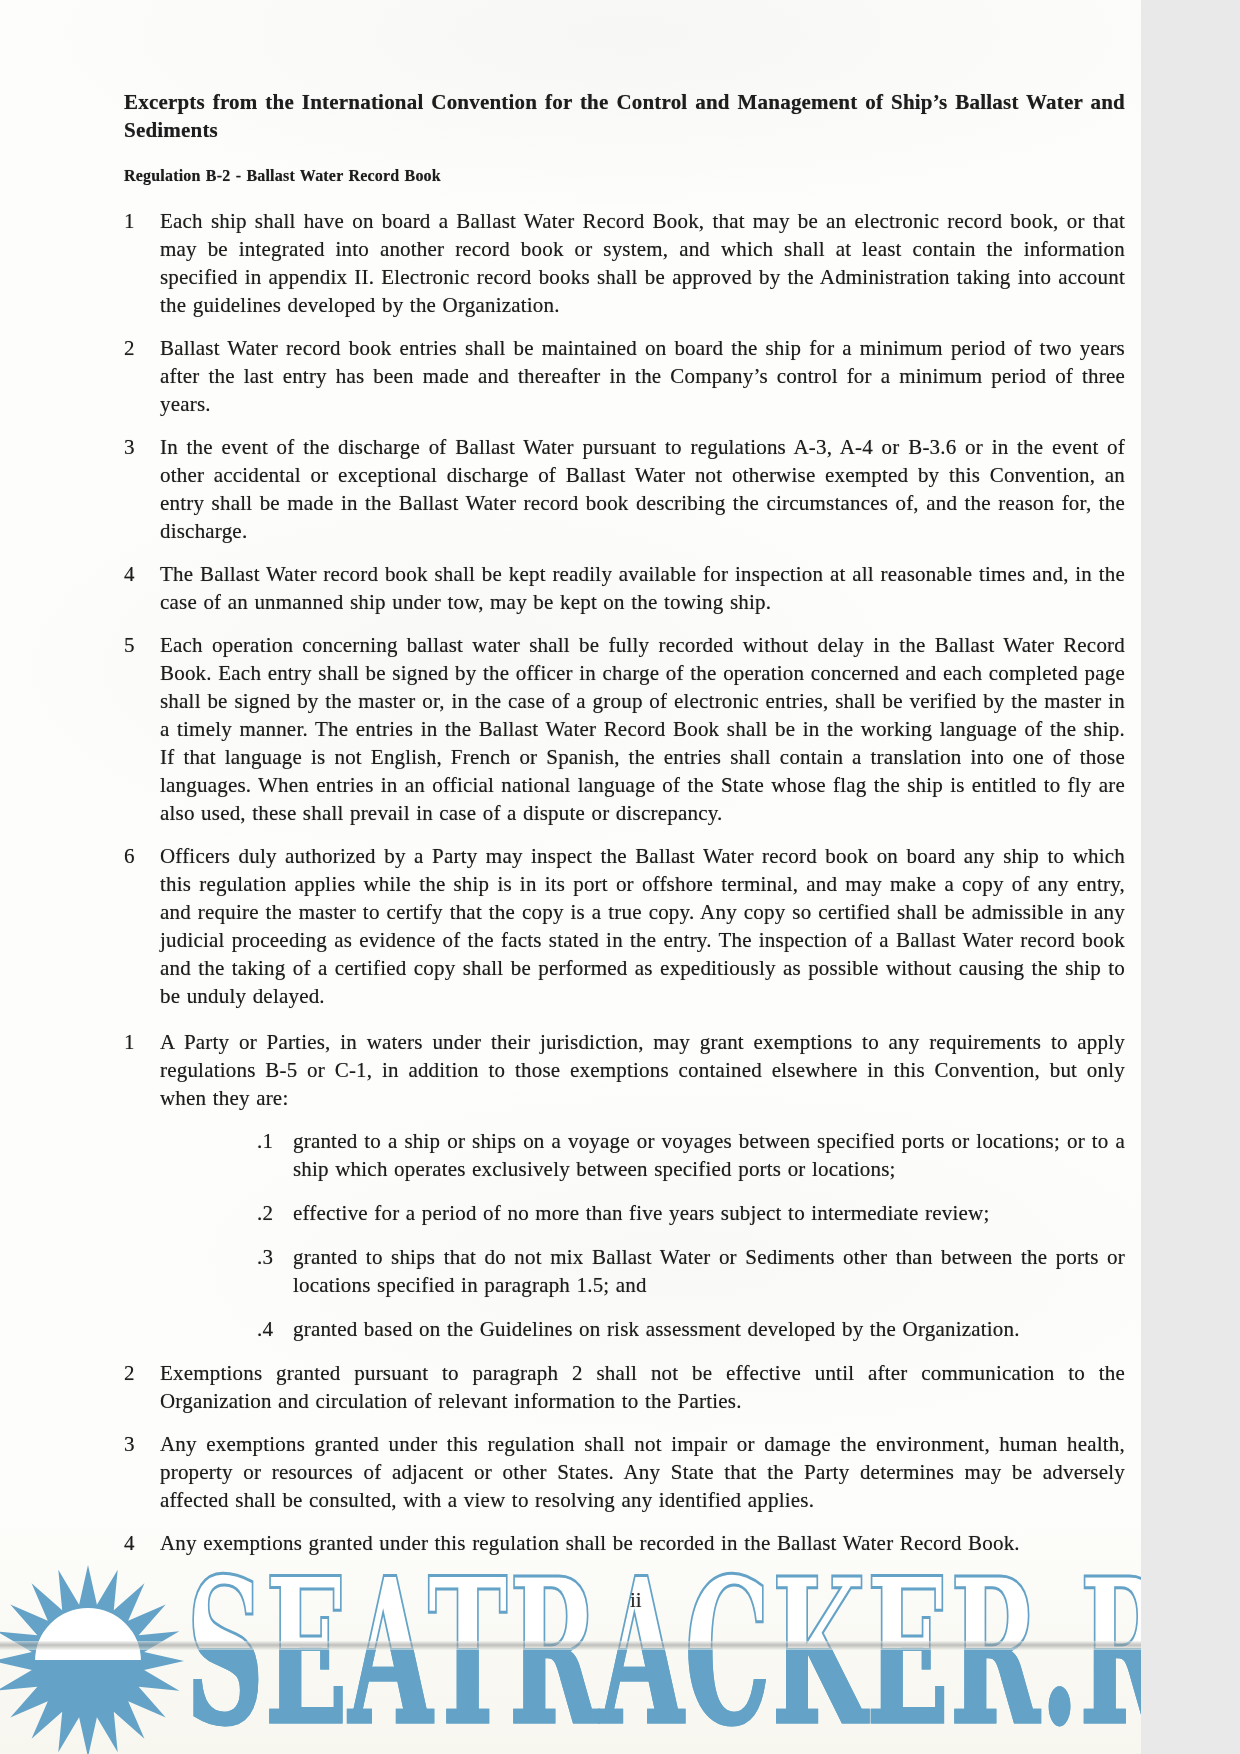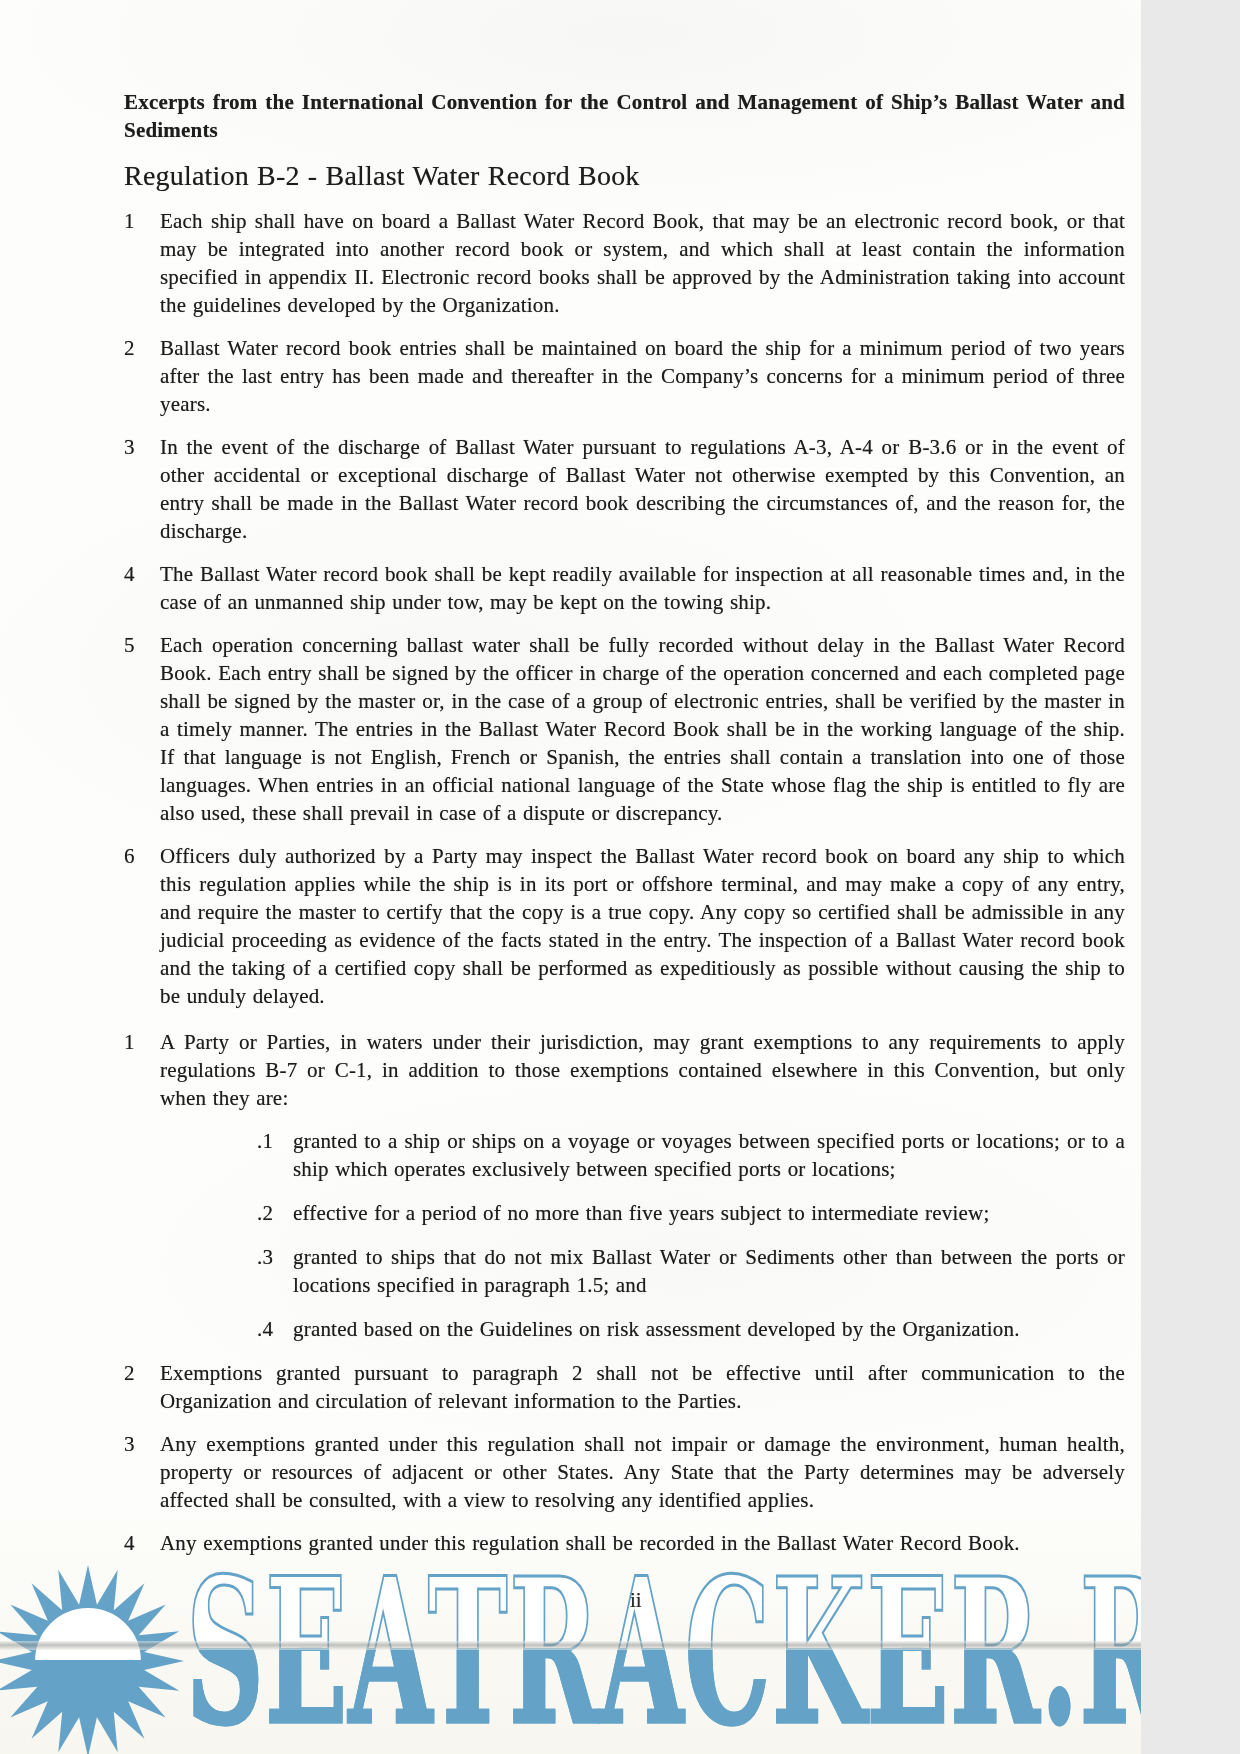--- a/index.html
+++ b/index.html
@@ -28,21 +28,21 @@
     letter-spacing:0.2px;
     word-spacing:1px;
     text-shadow:0 0 0.7px rgba(20,20,20,0.55);
   }
   .title{
     font-size:21px;font-weight:700;
     margin:0 0 18px 0;
     text-align:justify;
   }
   .heading{
-    font-size:28px;font-weight:400;
+    font-size:16px;font-weight:700;
     margin:0 0 17px 0;
   }
   .para{
     display:flex;
     margin:0 0 15px 0;
   }
   .para .num{
     flex:0 0 36px;
   }
   .para .body{
@@ -107,21 +107,21 @@
     <h1 class="title">Excerpts from the International Convention for the Control and Management of Ship’s Ballast Water and Sediments</h1>
 
     <h2 class="heading">Regulation B-2 - Ballast Water Record Book</h2>
 
     <div class="para">
       <span class="num">1</span>
       <p class="body">Each ship shall have on board a Ballast Water Record Book, that may be an electronic record book, or that may be integrated into another record book or system, and which shall at least contain the information specified in appendix II. Electronic record books shall be approved by the Administration taking into account the guidelines developed by the Organization.</p>
     </div>
     <div class="para">
       <span class="num">2</span>
-      <p class="body">Ballast Water record book entries shall be maintained on board the ship for a minimum period of two years after the last entry has been made and thereafter in the Company’s concerns for a minimum period of three years.</p>
+      <p class="body">Ballast Water record book entries shall be maintained on board the ship for a minimum period of two years after the last entry has been made and thereafter in the Company’s control for a minimum period of three years.</p>
     </div>
     <div class="para">
       <span class="num">3</span>
       <p class="body">In the event of the discharge of Ballast Water pursuant to regulations A-3, A-4 or B-3.6 or in the event of other accidental or exceptional discharge of Ballast Water not otherwise exempted by this Convention, an entry shall be made in the Ballast Water record book describing the circumstances of, and the reason for, the discharge.</p>
     </div>
     <div class="para">
       <span class="num">4</span>
       <p class="body">The Ballast Water record book shall be kept readily available for inspection at all reasonable times and, in the case of an unmanned ship under tow, may be kept on the towing ship.</p>
     </div>
     <div class="para">
@@ -131,21 +131,21 @@
     <div class="para">
       <span class="num">6</span>
       <p class="body">Officers duly authorized by a Party may inspect the Ballast Water record book on board any ship to which this regulation applies while the ship is in its port or offshore terminal, and may make a copy of any entry, and require the master to certify that the copy is a true copy. Any copy so certified shall be admissible in any judicial proceeding as evidence of the facts stated in the entry. The inspection of a Ballast Water record book and the taking of a certified copy shall be performed as expeditiously as possible without causing the ship to be unduly delayed.</p>
     </div>
 
     <div class="section-gap"></div>
 
 
     <div class="para">
       <span class="num">1</span>
-      <p class="body">A Party or Parties, in waters under their jurisdiction, may grant exemptions to any requirements to apply regulations B-7 or C-1, in addition to those exemptions contained elsewhere in this Convention, but only when they are:</p>
+      <p class="body">A Party or Parties, in waters under their jurisdiction, may grant exemptions to any requirements to apply regulations B-5 or C-1, in addition to those exemptions contained elsewhere in this Convention, but only when they are:</p>
     </div>
 
     <div class="para sub">
       <span class="num">.1</span>
       <p class="body">granted to a ship or ships on a voyage or voyages between specified ports or locations; or to a ship which operates exclusively between specified ports or locations;</p>
     </div>
     <div class="para sub">
       <span class="num">.2</span>
       <p class="body">effective for a period of no more than five years subject to intermediate review;</p>
     </div>

